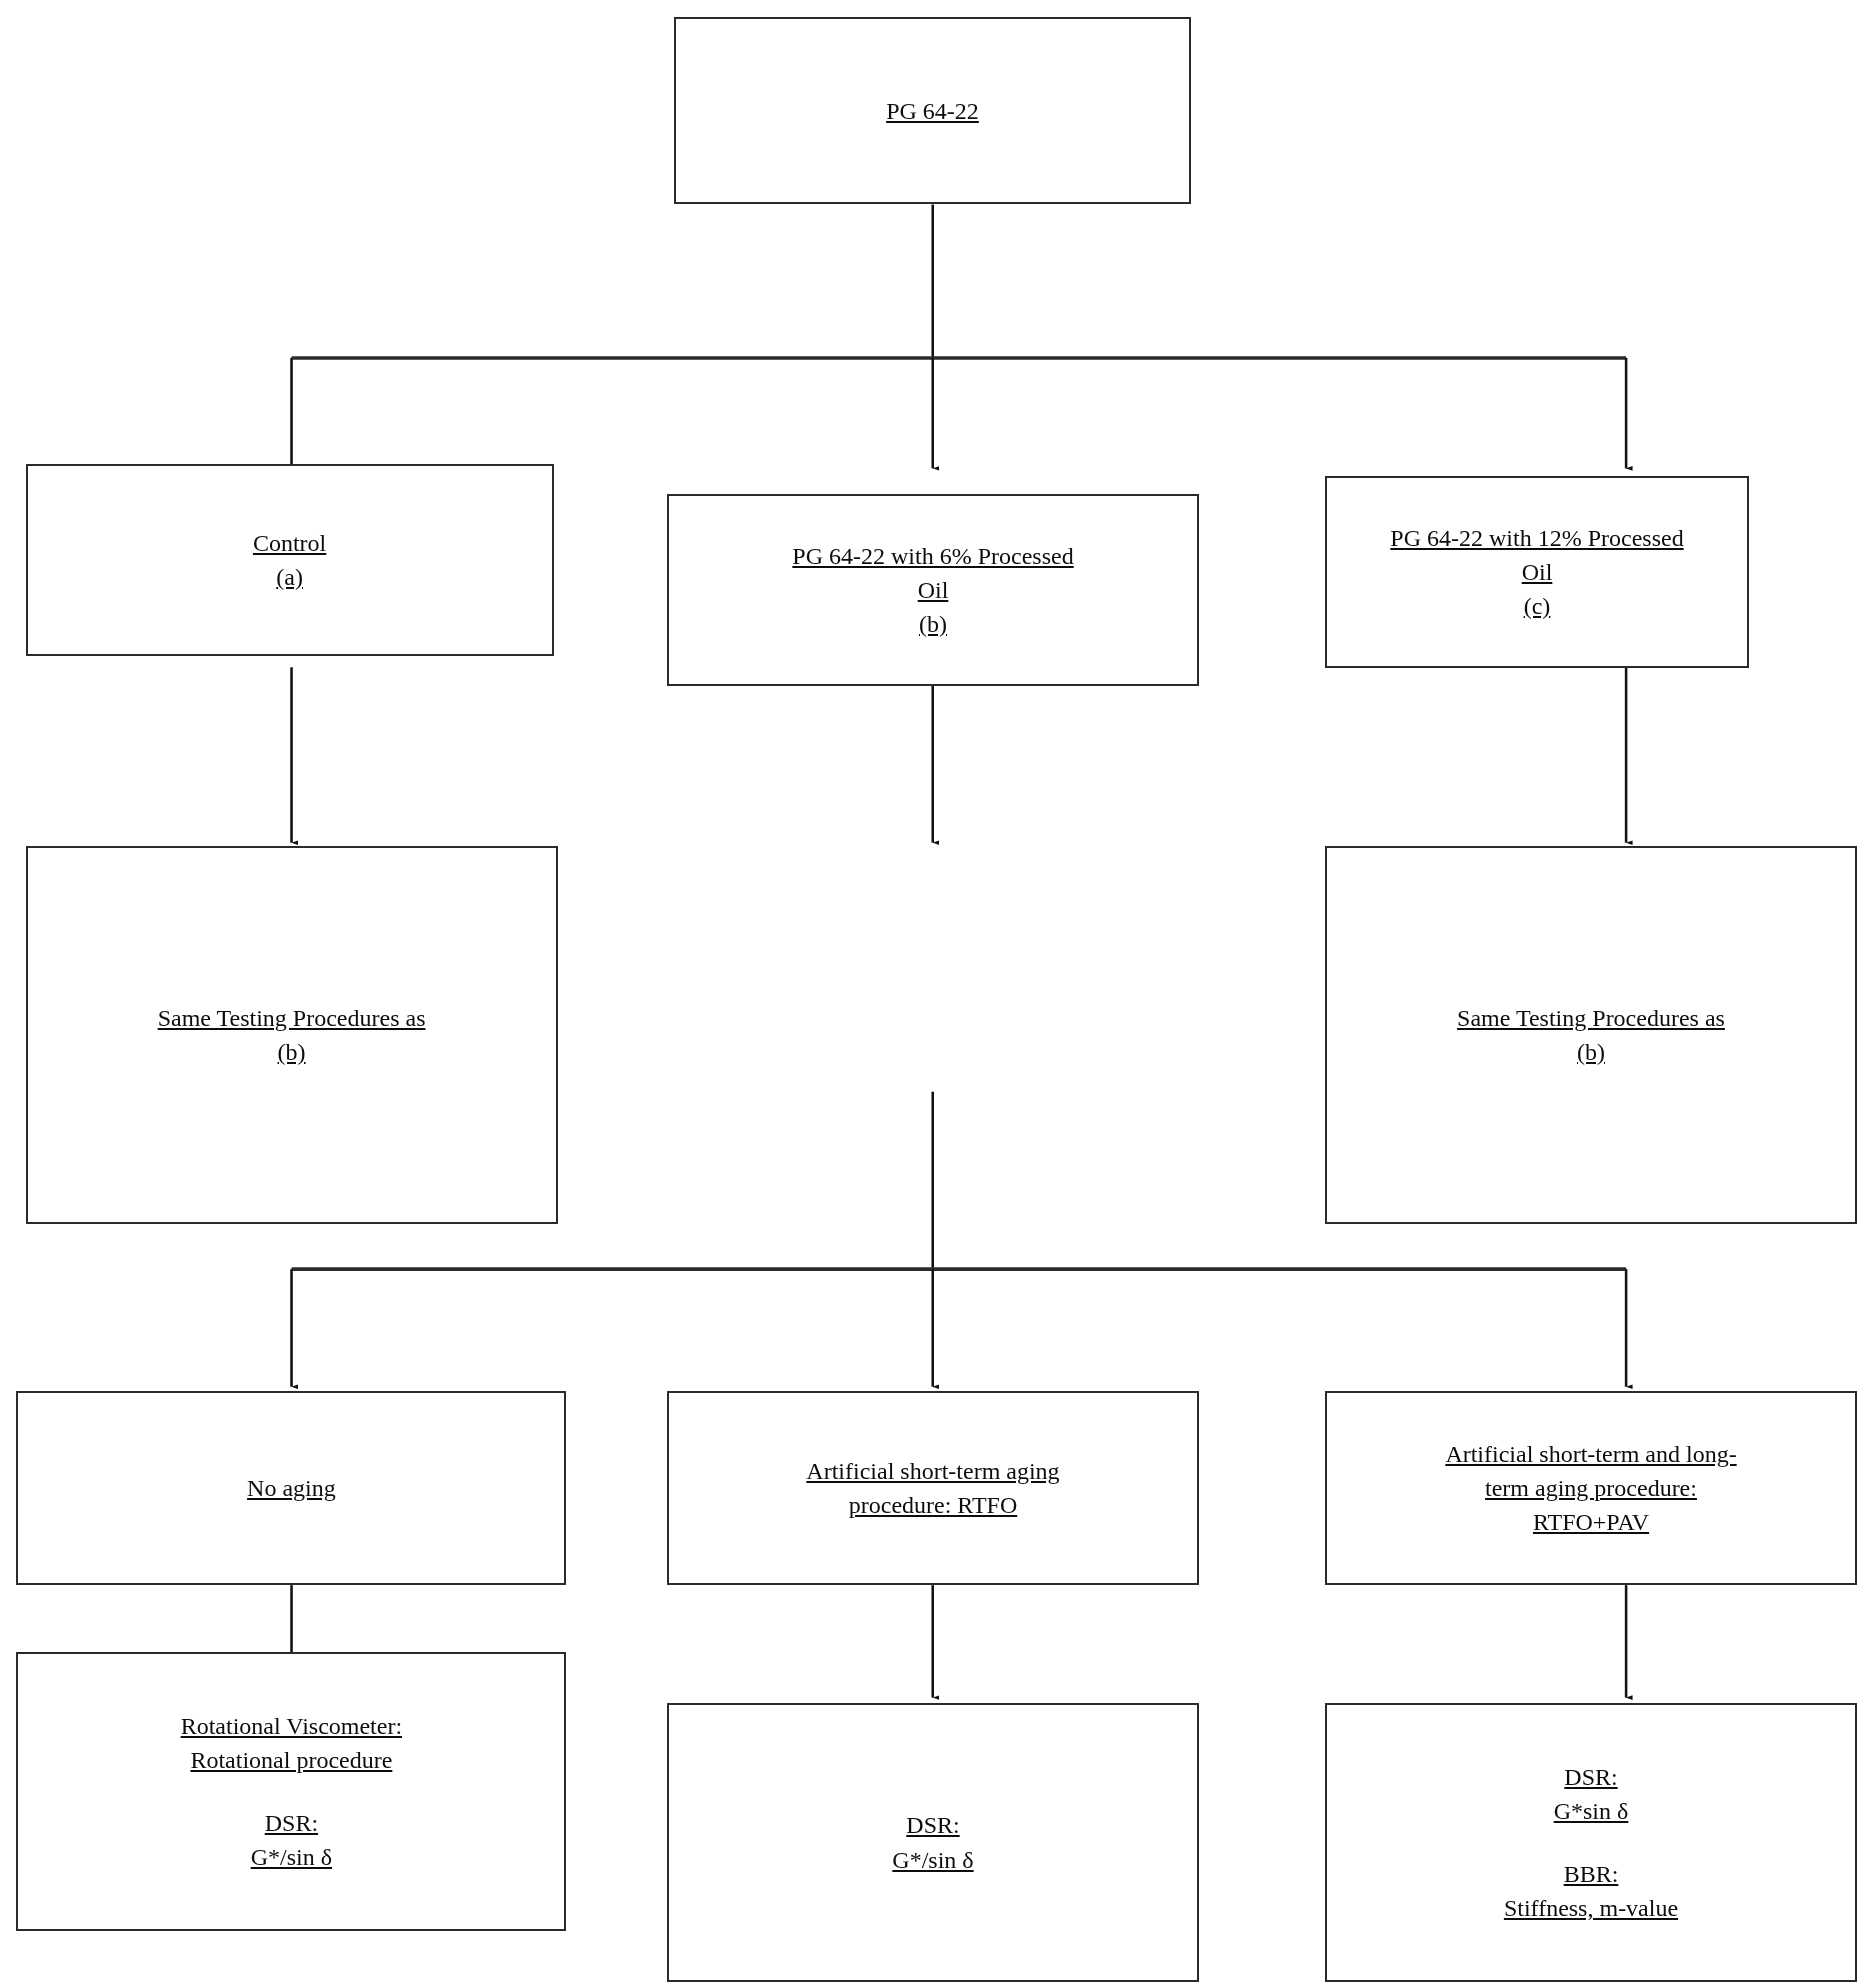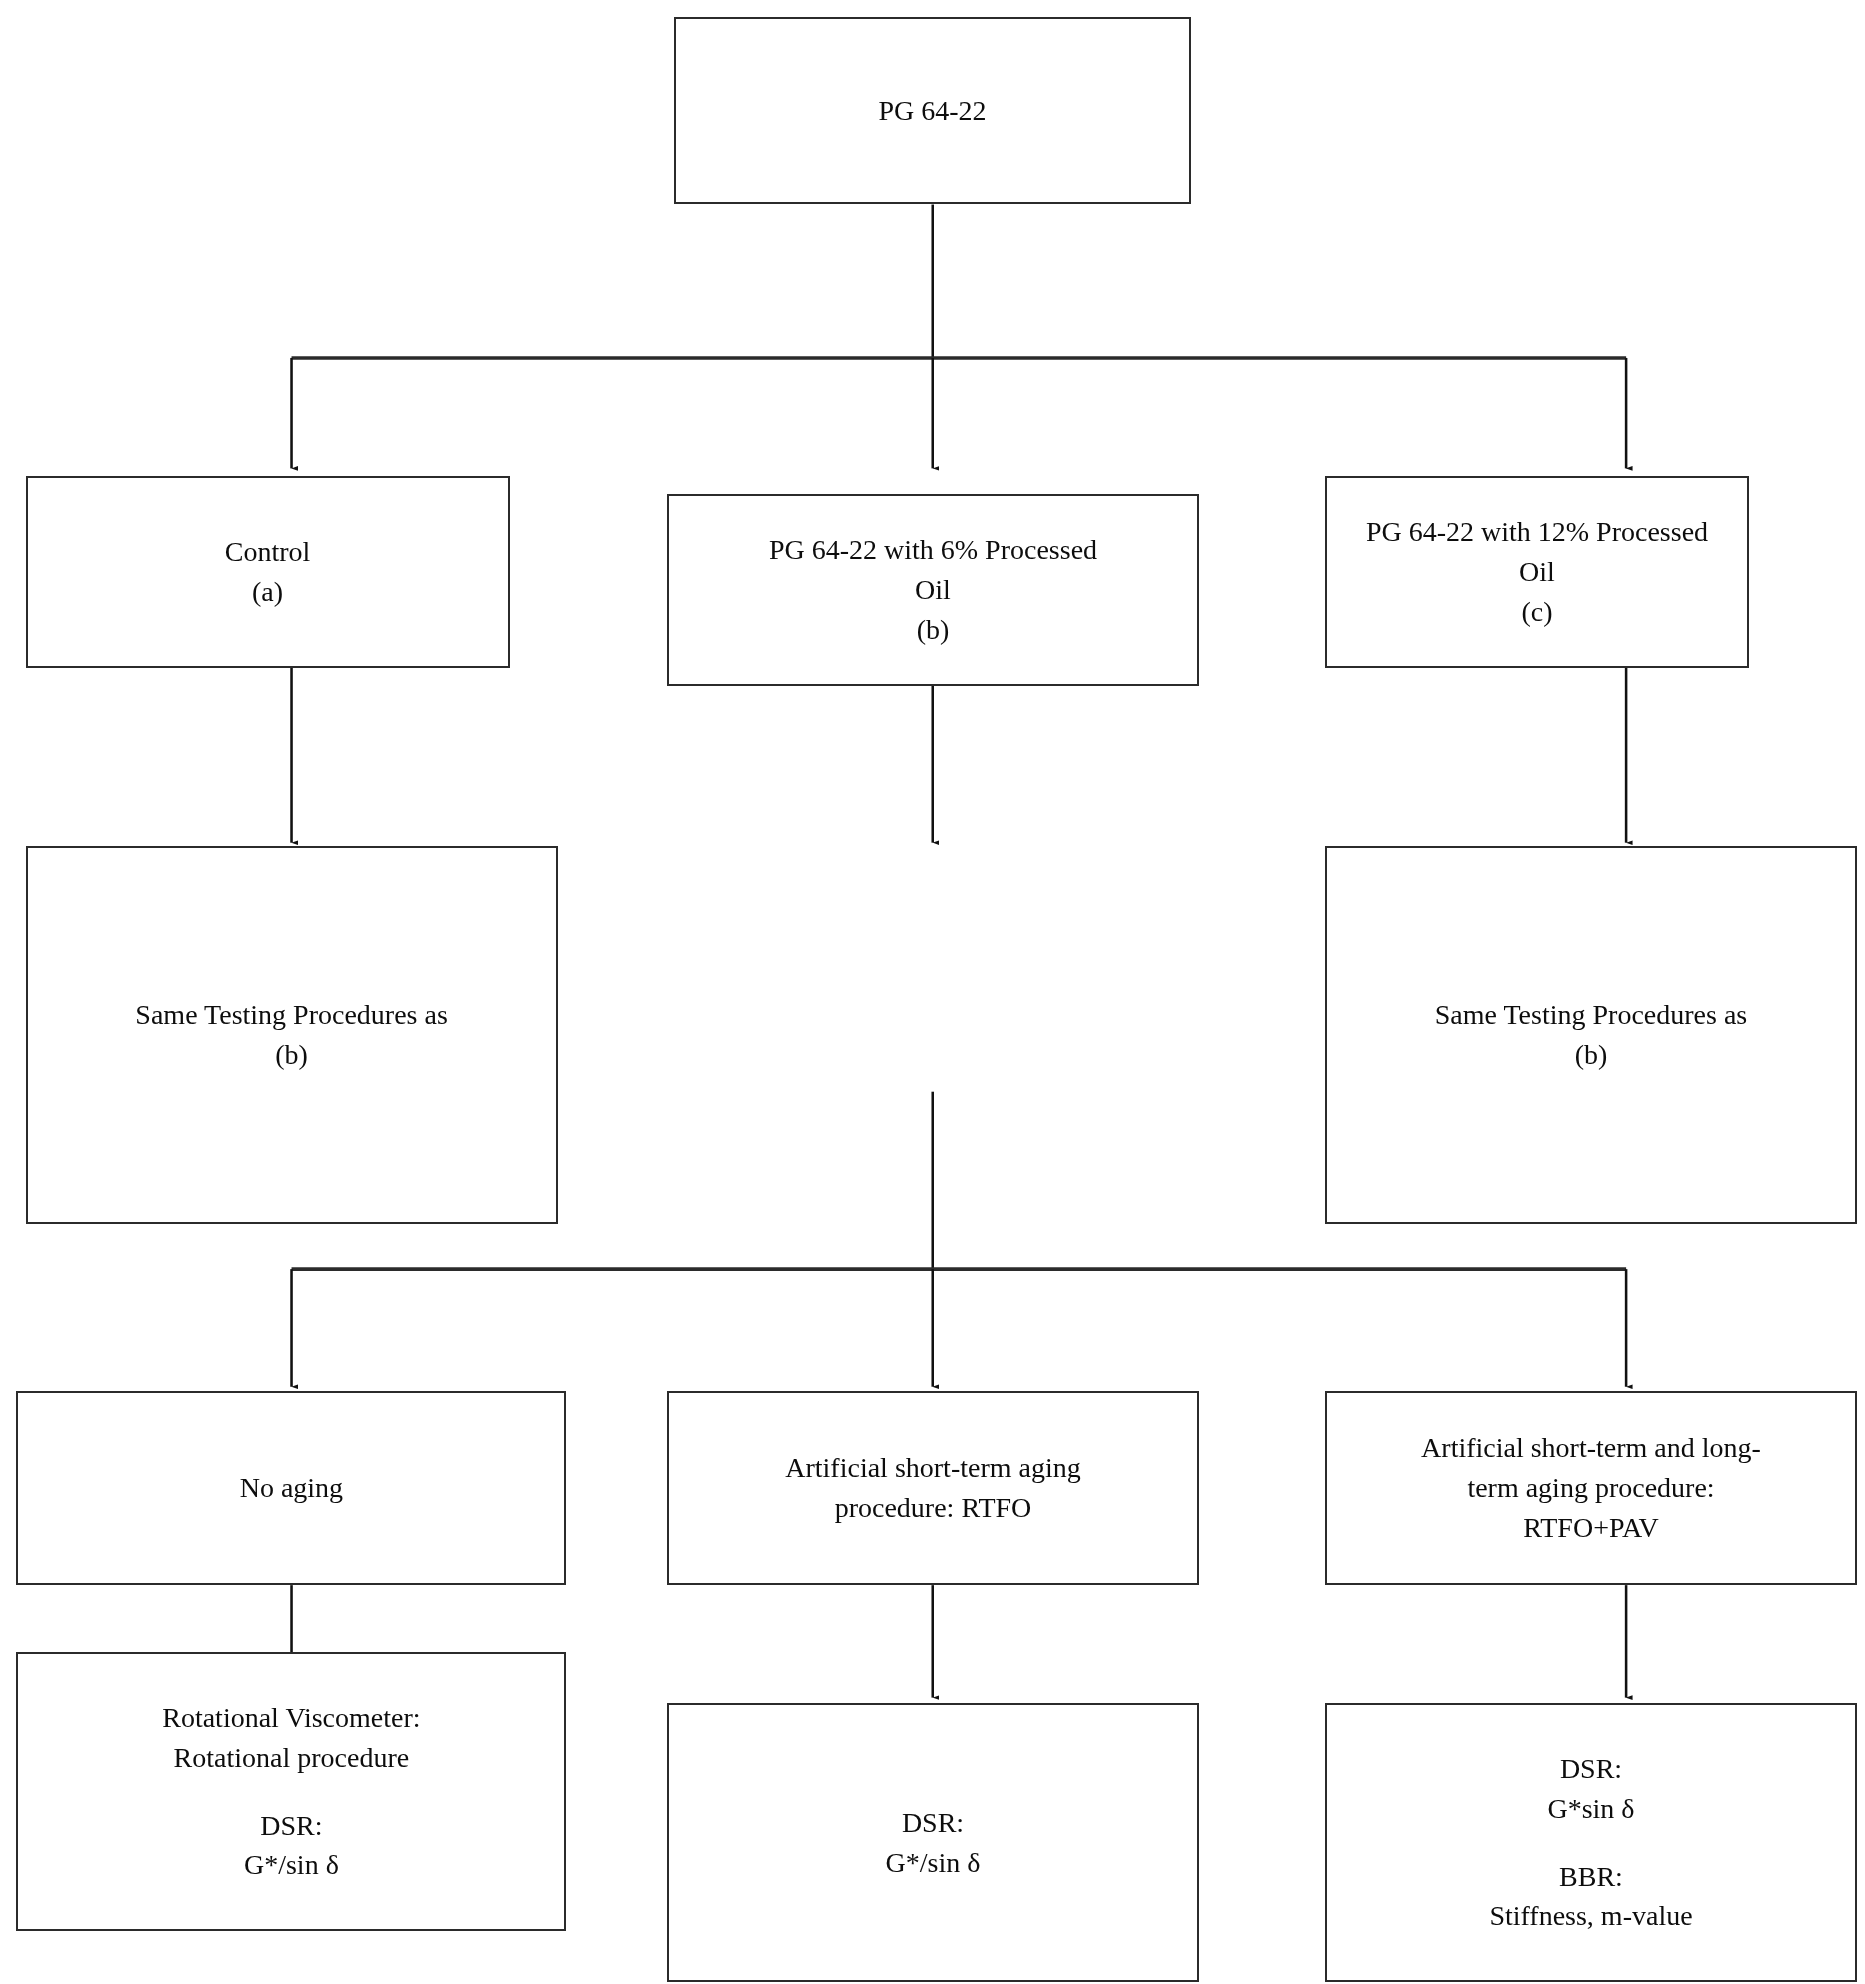--- a/index.html
+++ b/index.html
@@ -19,23 +19,24 @@
     position: absolute;
     box-sizing: border-box;
     border: 2px solid #2b2b2b;
     background: #ffffff;
     display: flex;
     flex-direction: column;
     justify-content: center;
     align-items: center;
     text-align: center;
     color: #0d0d0d;
-    font-size: 28px;
+    font-size: 24px;
     line-height: 1.42;
     padding: 5.1px 12.3px;
+    text-decoration: underline;
   }
   .node.left-align {
     align-items: flex-start;
     text-align: left;
     justify-content: flex-start;
   }
   .node .ln { display: block; white-space: pre; }
   .node .spacer { display: block; height: 28px; }
   svg.wires {
     position: absolute;
@@ -78,21 +79,21 @@
 
     <line x1="570" y1="3100" x2="570" y2="3320" stroke="#111111" stroke-width="5" marker-end="url(#arrowhead)"></line>
     <line x1="1824" y1="3100" x2="1824" y2="3320" stroke="#111111" stroke-width="5" marker-end="url(#arrowhead)"></line>
     <line x1="3180" y1="3100" x2="3180" y2="3320" stroke="#111111" stroke-width="5" marker-end="url(#arrowhead)"></line>
   </svg>
 
   <div class="node" style="left:674px; top:17.4px; width:517px; height:187px;">
     <span class="ln">PG 64-22</span>
   </div>
 
-  <div class="node" style="left:25.6px; top:476px; width:484px; height:192px;">
+  <div class="node" style="left:25.6px; top:464px; width:528px; height:192px;">
     <span class="ln">Control</span>
     <span class="ln">(a)</span>
   </div>
 
   <div class="node" style="left:667px; top:476px; width:532px; height:192px;margin-top:18px;">
     <span class="ln">PG 64-22 with 6% Processed</span>
     <span class="ln">Oil</span>
     <span class="ln">(b)</span>
   </div>
 

